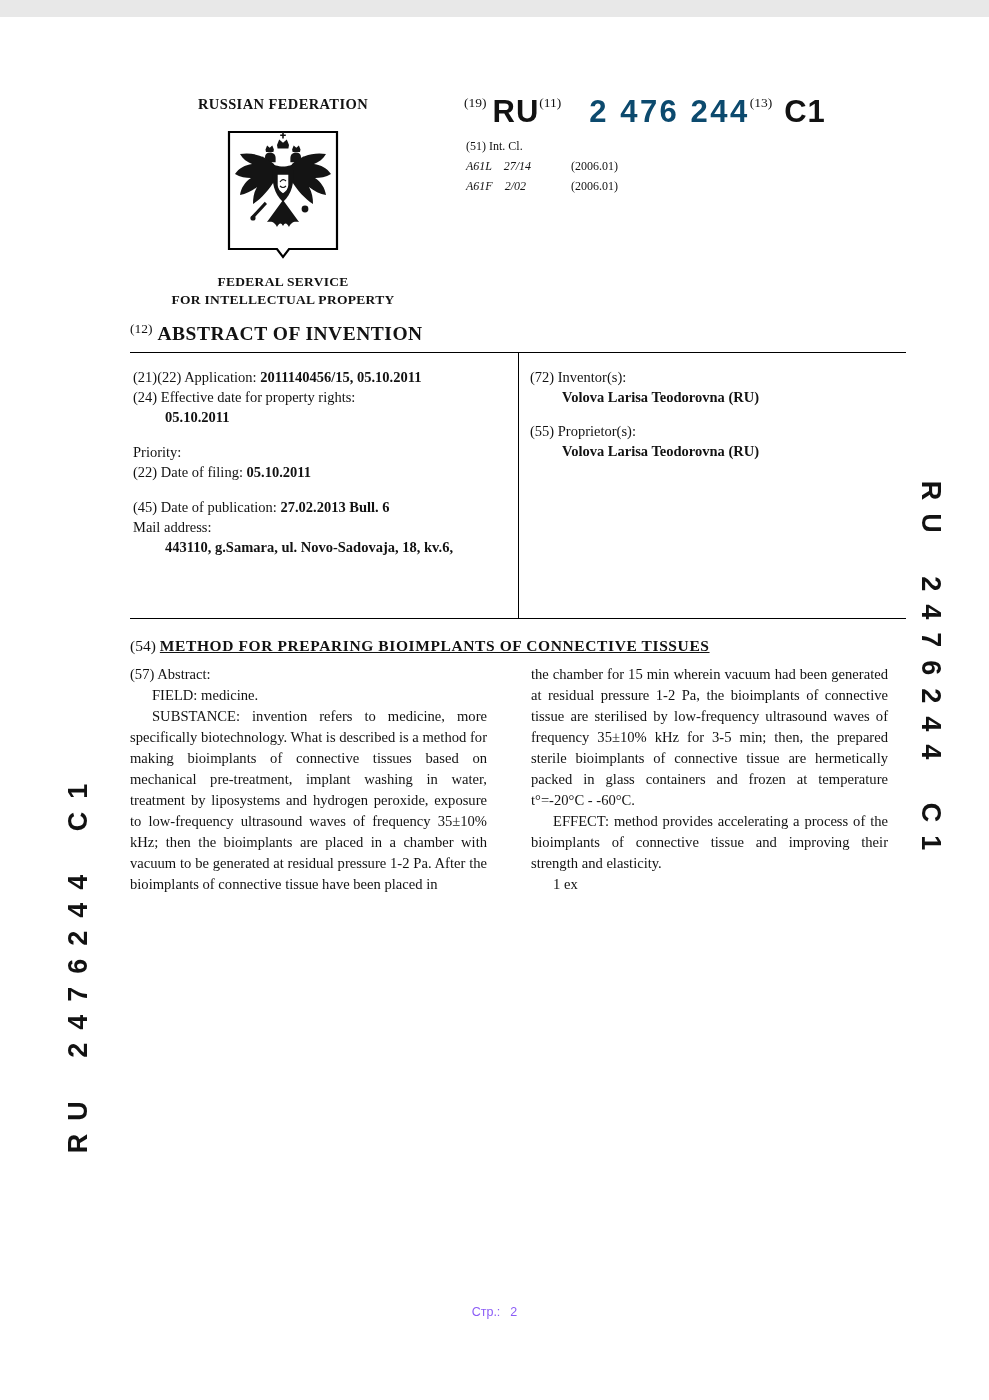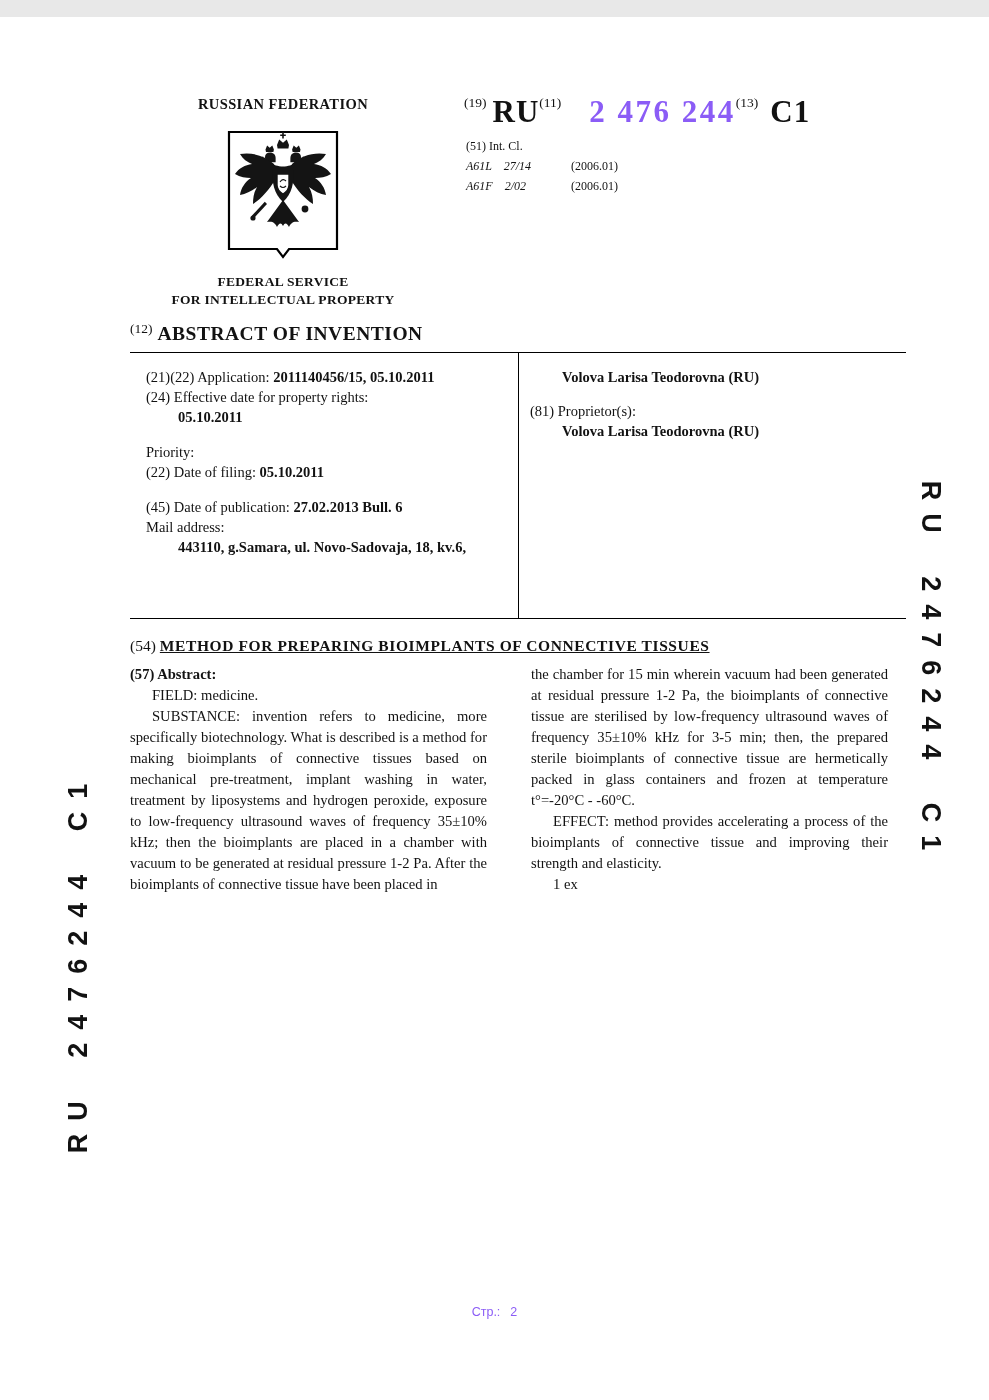--- a/index.html
+++ b/index.html
@@ -17,21 +17,21 @@
   }
   .emblem { position:absolute; left:227px; top:113px; width:112px; height:130px; }
   .authority {
     position:absolute; left:133px; top:256px; width:300px;
     text-align:center; font-weight:bold; font-size:13.5px; line-height:18px; letter-spacing:.3px;font-family:Liberation Serif, serif;
   }
 
   .pub-line { position:absolute; left:464px; top:78px; white-space:nowrap; }
   .pub-line .sup { font-size:13.5px; vertical-align:15px; font-family:"Liberation Serif", serif; }
   .bigcode {
-    font-family:Liberation Serif, serif; font-weight:bold; font-size:31px;
+    font-family:Liberation Sans, sans-serif; font-weight:bold; font-size:31px;
     letter-spacing:1px; vertical-align:top; line-height:34px;
   }
   .ru-code   { margin-left:6px; }
   .pub-num   { margin-left:28px; letter-spacing:2.5px; }
   .kind-code { margin-left:12px; }
 
   .intcl { position:absolute; left:466px; top:119px; font-size:12px; line-height:20px; }
   .cls-row .cls-code {
     font-weight:normal; font-style:italic; display:inline-block;
     min-width:102px; word-spacing:9px;
@@ -41,41 +41,41 @@
   .doc-title { position:absolute; left:130px; top:304px; white-space:nowrap; }
   .doc-title .sup12 { font-size:13.5px; vertical-align:7px; }
   .doc-title .doc-title-text { font-size:19.5px; font-weight:bold; letter-spacing:.5px; margin-left:5px; }
 
   .rule-h-top    { position:absolute; left:130px; top:335px; width:776px; border-top:1.6px solid #000; }
   .rule-v        { position:absolute; left:518px; top:335px; height:266px; border-left:1.6px solid #000; }
   .rule-h-bottom { position:absolute; left:130px; top:601px; width:776px; border-top:1.6px solid #000; }
 
   
   .bib { font-size:14.5px; line-height:20px; }
-  .bib-left  { position:absolute; left:146px; top:350px; width:378px; }
+  .bib-left  { position:absolute; left:133px; top:350px; width:378px; }
   .bib-right { position:absolute; left:530px; top:350px; width:372px; }
   .bib p { margin:0; }
   .grp { margin-bottom:15px; }
   .val { font-weight:bold; }
   .indent { padding-left:32px; }
 
   
   .title54 { position:absolute; left:130px; top:620px; width:786px; font-size:15.5px; }
   .title54 .t { font-weight:bold; letter-spacing:.6px; margin-left:4px;text-decoration:underline; }
 
   
   .abs-col {
     position:absolute; top:647px; width:357px;
     font-size:14.6px; line-height:21px; text-align:justify;
   }
   .abs-left  { left:130px; }
   .abs-right { left:531px; }
   .abs-col p { text-indent:22px; }
   .abs-col p.noindent { text-indent:0; }
-  .abs-label { text-align:left;font-weight:bold; }
+  .abs-label { text-align:left; }
 
   
   .side-num {
     position:absolute; width:460px; height:40px; line-height:40px; text-align:center;
     font-family:"Liberation Sans", sans-serif; font-weight:bold; font-size:27px;
     letter-spacing:13px; word-spacing:10px; white-space:nowrap;
   }
   .side-left  { left:-152px; top:925px; transform:rotate(-90deg); }
   .side-right { left:701px;  top:635px; transform:rotate(90deg); }
 
@@ -118,21 +118,21 @@
       <path d="M53 52 c2 -3 4 -3 6 -1 M53 56 c2 2 4 2 6 0" stroke="#141414" stroke-width="1.1" fill="none"></path>
     </svg>
   </div>
 
   <div class="authority">
     <div>FEDERAL SERVICE</div>
     <div>FOR INTELLECTUAL PROPERTY</div>
   </div>
 
   <div class="pub-line">
-    <span class="sup">(19)</span><span class="bigcode ru-code">RU</span><span class="sup">(11)</span><span class="bigcode pub-num" style="color: #8b5cf6;">2 476 244</span><span class="sup">(13)</span><span class="bigcode kind-code">C1</span>
+    <span class="sup">(19)</span><span class="bigcode ru-code">RU</span><span class="sup">(11)</span><span class="bigcode pub-num" style="color: #0c4a6e;">2 476 244</span><span class="sup">(13)</span><span class="bigcode kind-code">C1</span>
   </div>
 
   <div class="intcl">
     <div>(51) Int. Cl.</div>
     <div class="cls-row">
       <span class="cls-code">A61L 27/14</span>
       <span class="cls-ver">(2006.01)</span>
     </div>
     <div class="cls-row">
       <span class="cls-code">A61F 2/02</span>
@@ -169,24 +169,25 @@
       <span class="val">27.02.2013 Bull. 6</span>
     </p>
     <div>
       <p>Mail address:</p>
       <p class="val indent">443110, g.Samara, ul. Novo-Sadovaja, 18, kv.6,</p>
     </div>
   </div>
 
   <div class="bib bib-right">
     <div class="grp" style="margin-bottom:14px;">
+      <p>(72) Inventor(s):</p>
       <p class="val indent">Volova Larisa Teodorovna (RU)</p>
     </div>
     <div>
-      <p>(81) Proprietor(s):</p>
+      <p>(55) Proprietor(s):</p>
       <p class="val indent">Volova Larisa Teodorovna (RU)</p>
     </div>
   </div>
 
   <div class="title54">
     <span>(54)</span><span class="t">METHOD FOR PREPARING BIOIMPLANTS OF CONNECTIVE TISSUES</span>
   </div>
 
   <div class="abs-col abs-left">
     <p class="noindent abs-label">(57) Abstract:</p>

